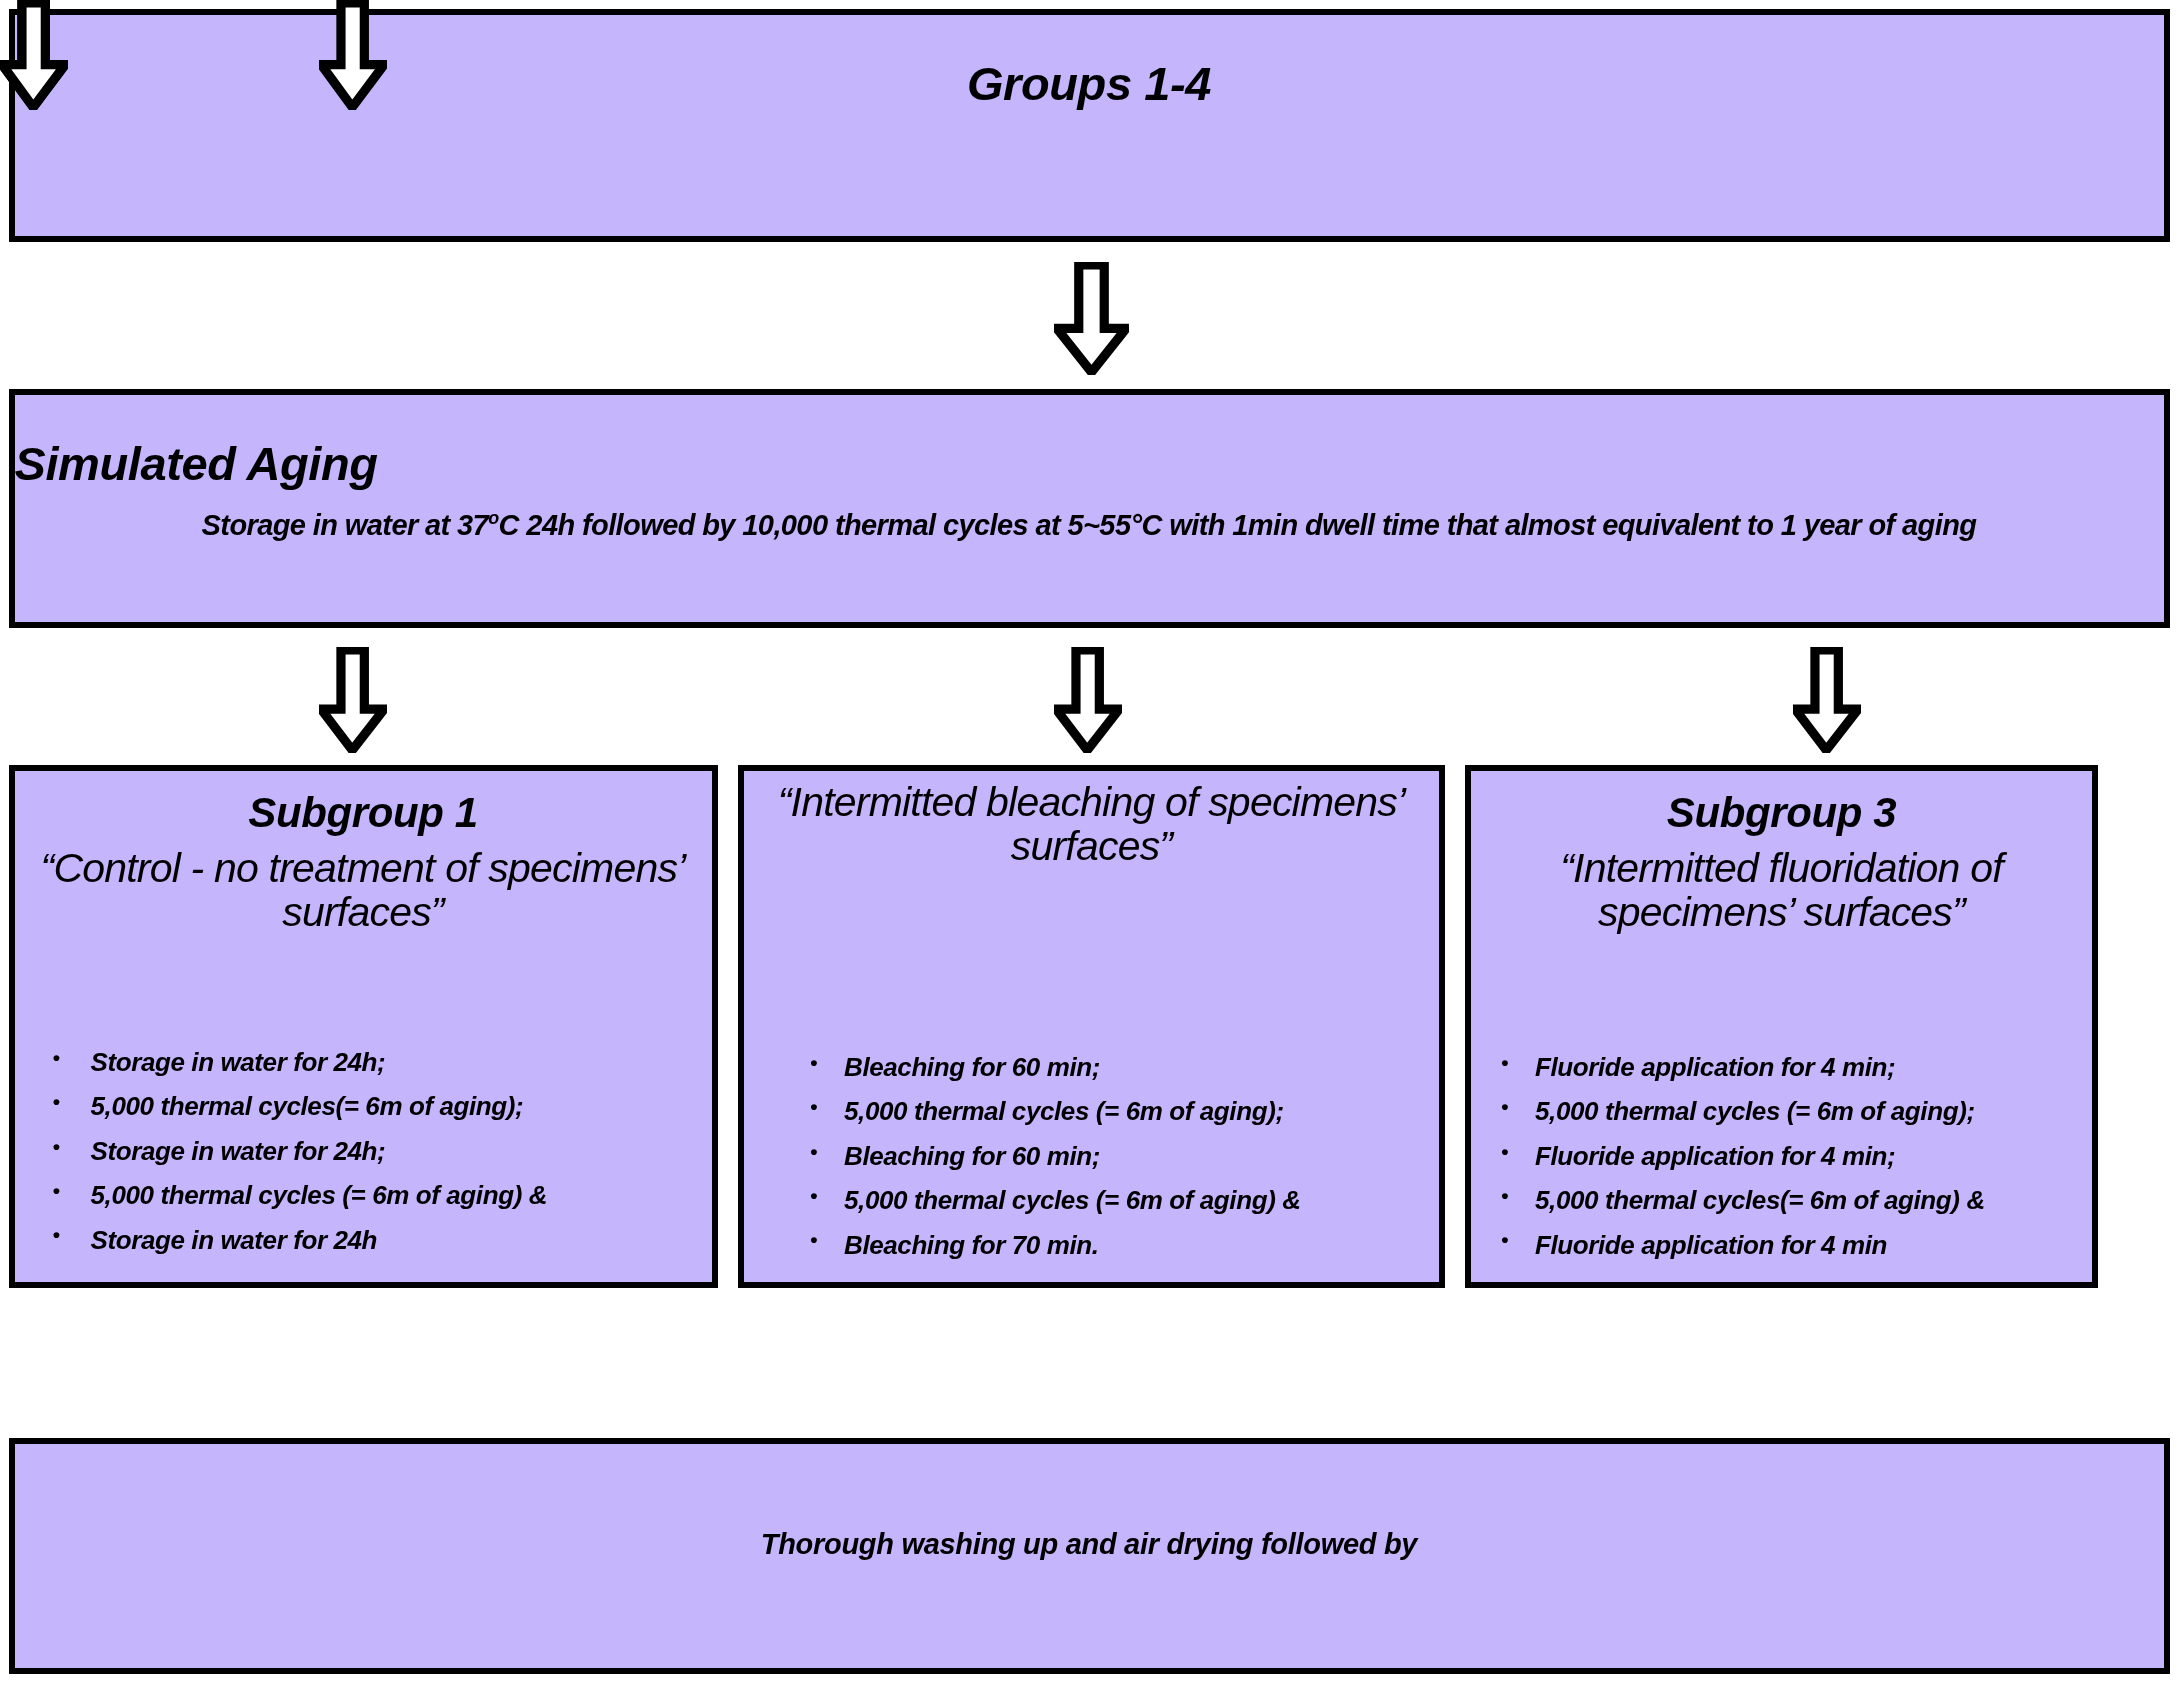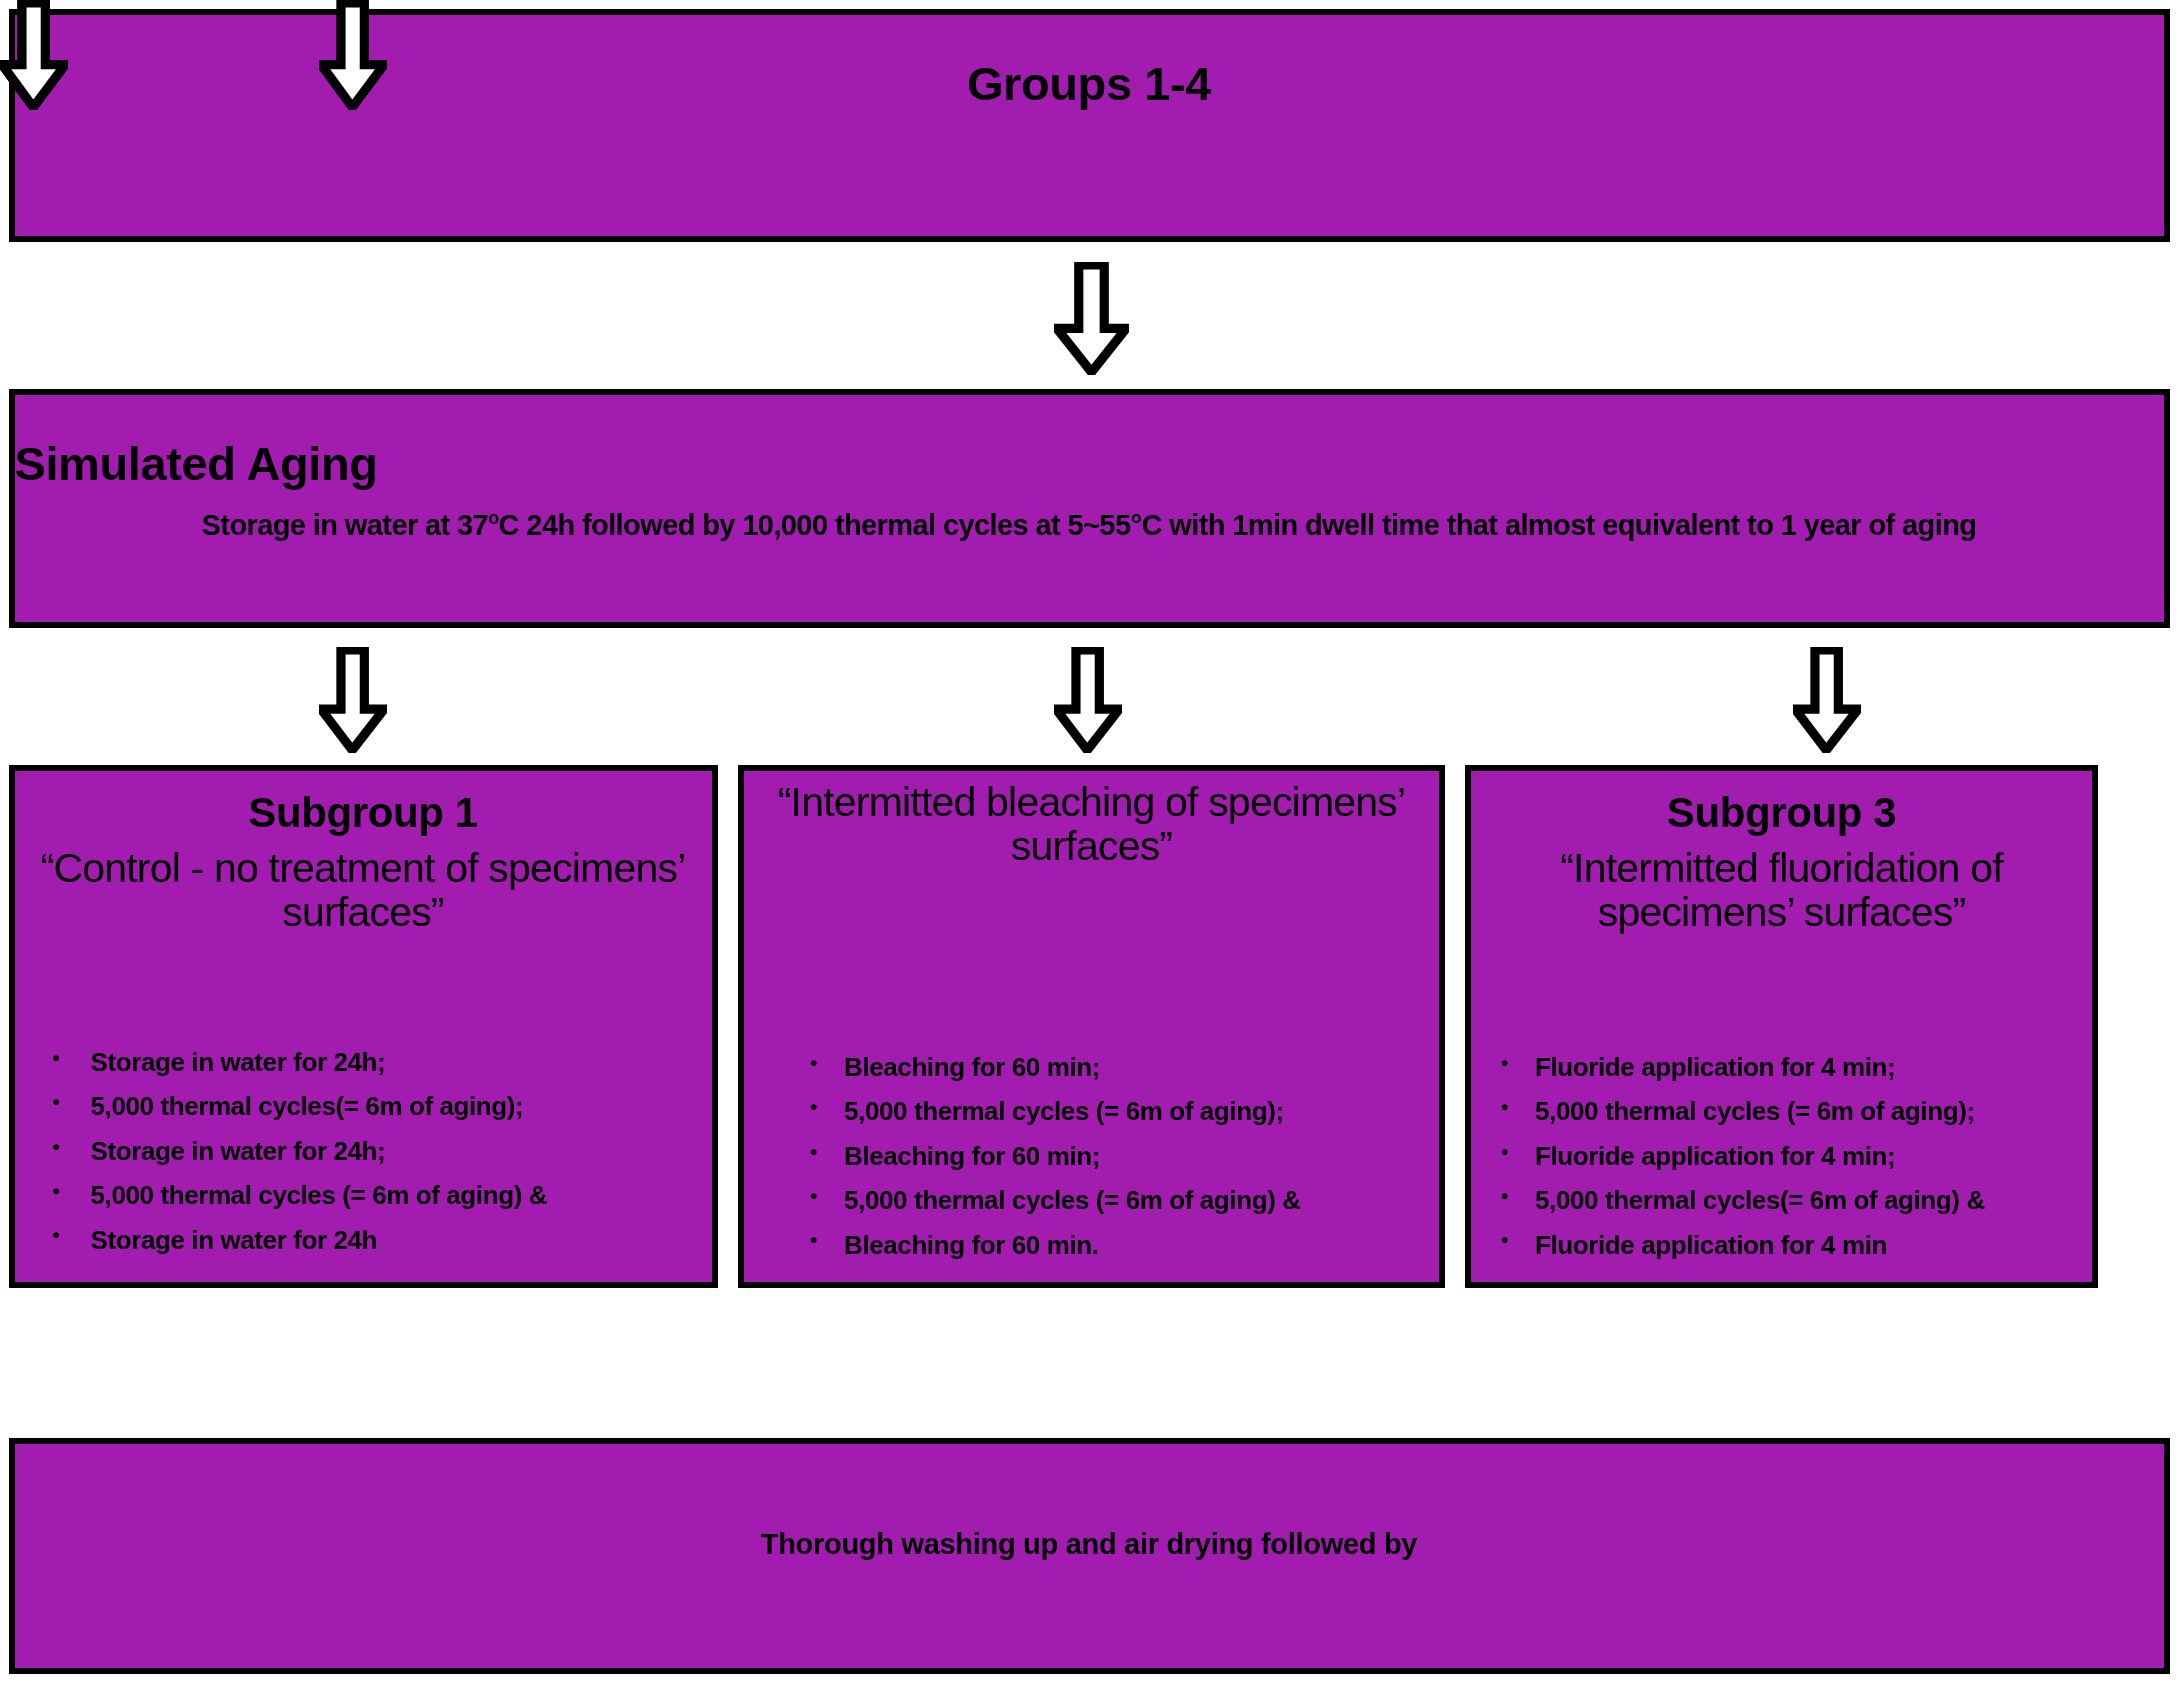--- a/index.html
+++ b/index.html
@@ -16,21 +16,22 @@
     width: 2183px;
     height: 1687px;
     background: #ffffff;
     overflow: hidden;
   }
 
   .box {
     position: absolute;
     box-sizing: border-box;
     border: 6.4px solid #000000;
-    background: #a21caf;
+    background: #c4b5fd;
+    font-style: italic;
   }
 
   
   #box-groups {
     left: 8.5px;
     top: 8.5px;
     width: 2161px;
     height: 233px;
   }
   #box-groups .title {
@@ -219,21 +220,21 @@
     </ul>
   </div>
 
   <div class="box subgroup" id="box-sg2">
     <div class="sg-quote">“Intermitted bleaching of specimens’ surfaces”</div>
     <ul>
       <li>Bleaching for 60 min;</li>
       <li>5,000 thermal cycles (= 6m of aging);</li>
       <li>Bleaching for 60 min;</li>
       <li>5,000 thermal cycles (= 6m of aging) &amp;</li>
-      <li>Bleaching for 60 min.</li>
+      <li>Bleaching for 70 min.</li>
     </ul>
   </div>
 
   <div class="box subgroup" id="box-sg3">
     <div class="sg-title">Subgroup 3</div>
     <div class="sg-quote">“Intermitted fluoridation of specimens’ surfaces”</div>
     <ul>
       <li>Fluoride application for 4 min;</li>
       <li>5,000 thermal cycles (= 6m of aging);</li>
       <li>Fluoride application for 4 min;</li>

